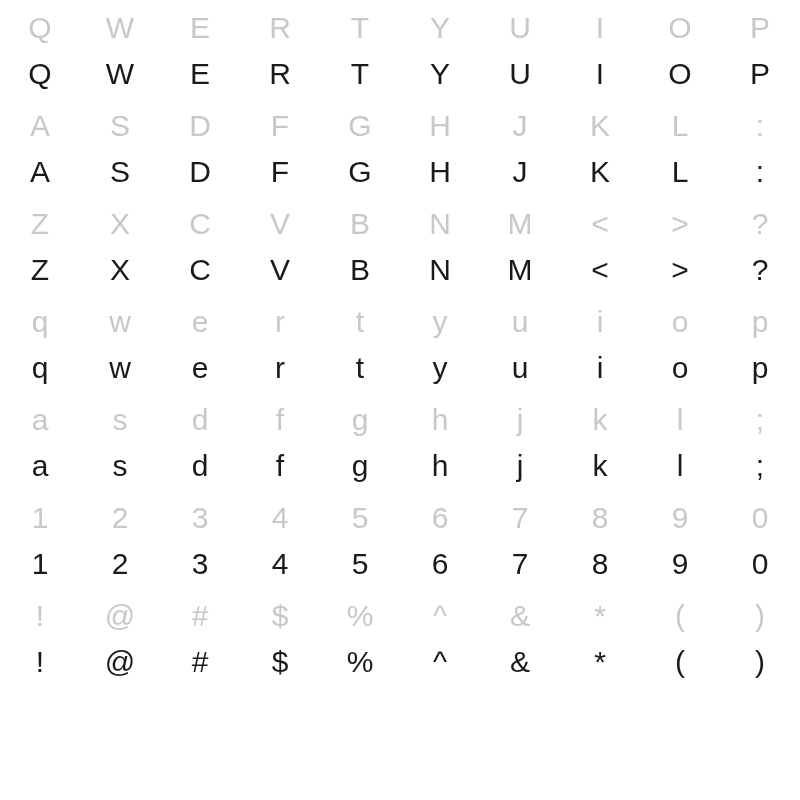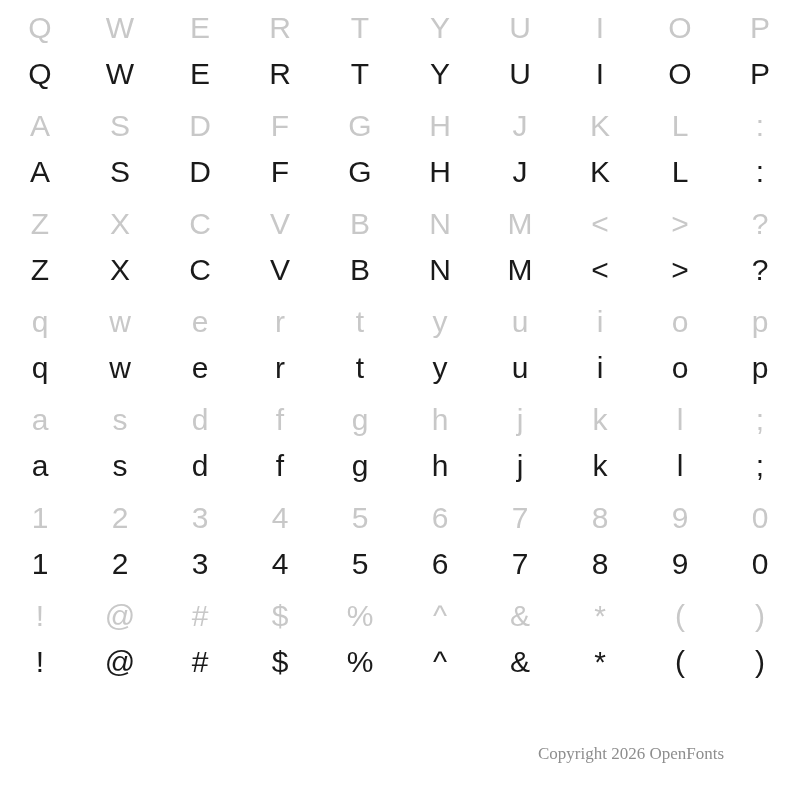--- a/index.html
+++ b/index.html
@@ -373,15 +373,14 @@
           <span class="glyph-main">(</span>
         </div>
       <div class="cell">
           <span class="glyph-ref">)</span>
           <span class="glyph-main">)</span>
         </div>
     </div>
 
   </div>
 
-  <div class="footer">Copyright 2026 OpenFonts</div>
 
 </div>
 
 </body></html>

